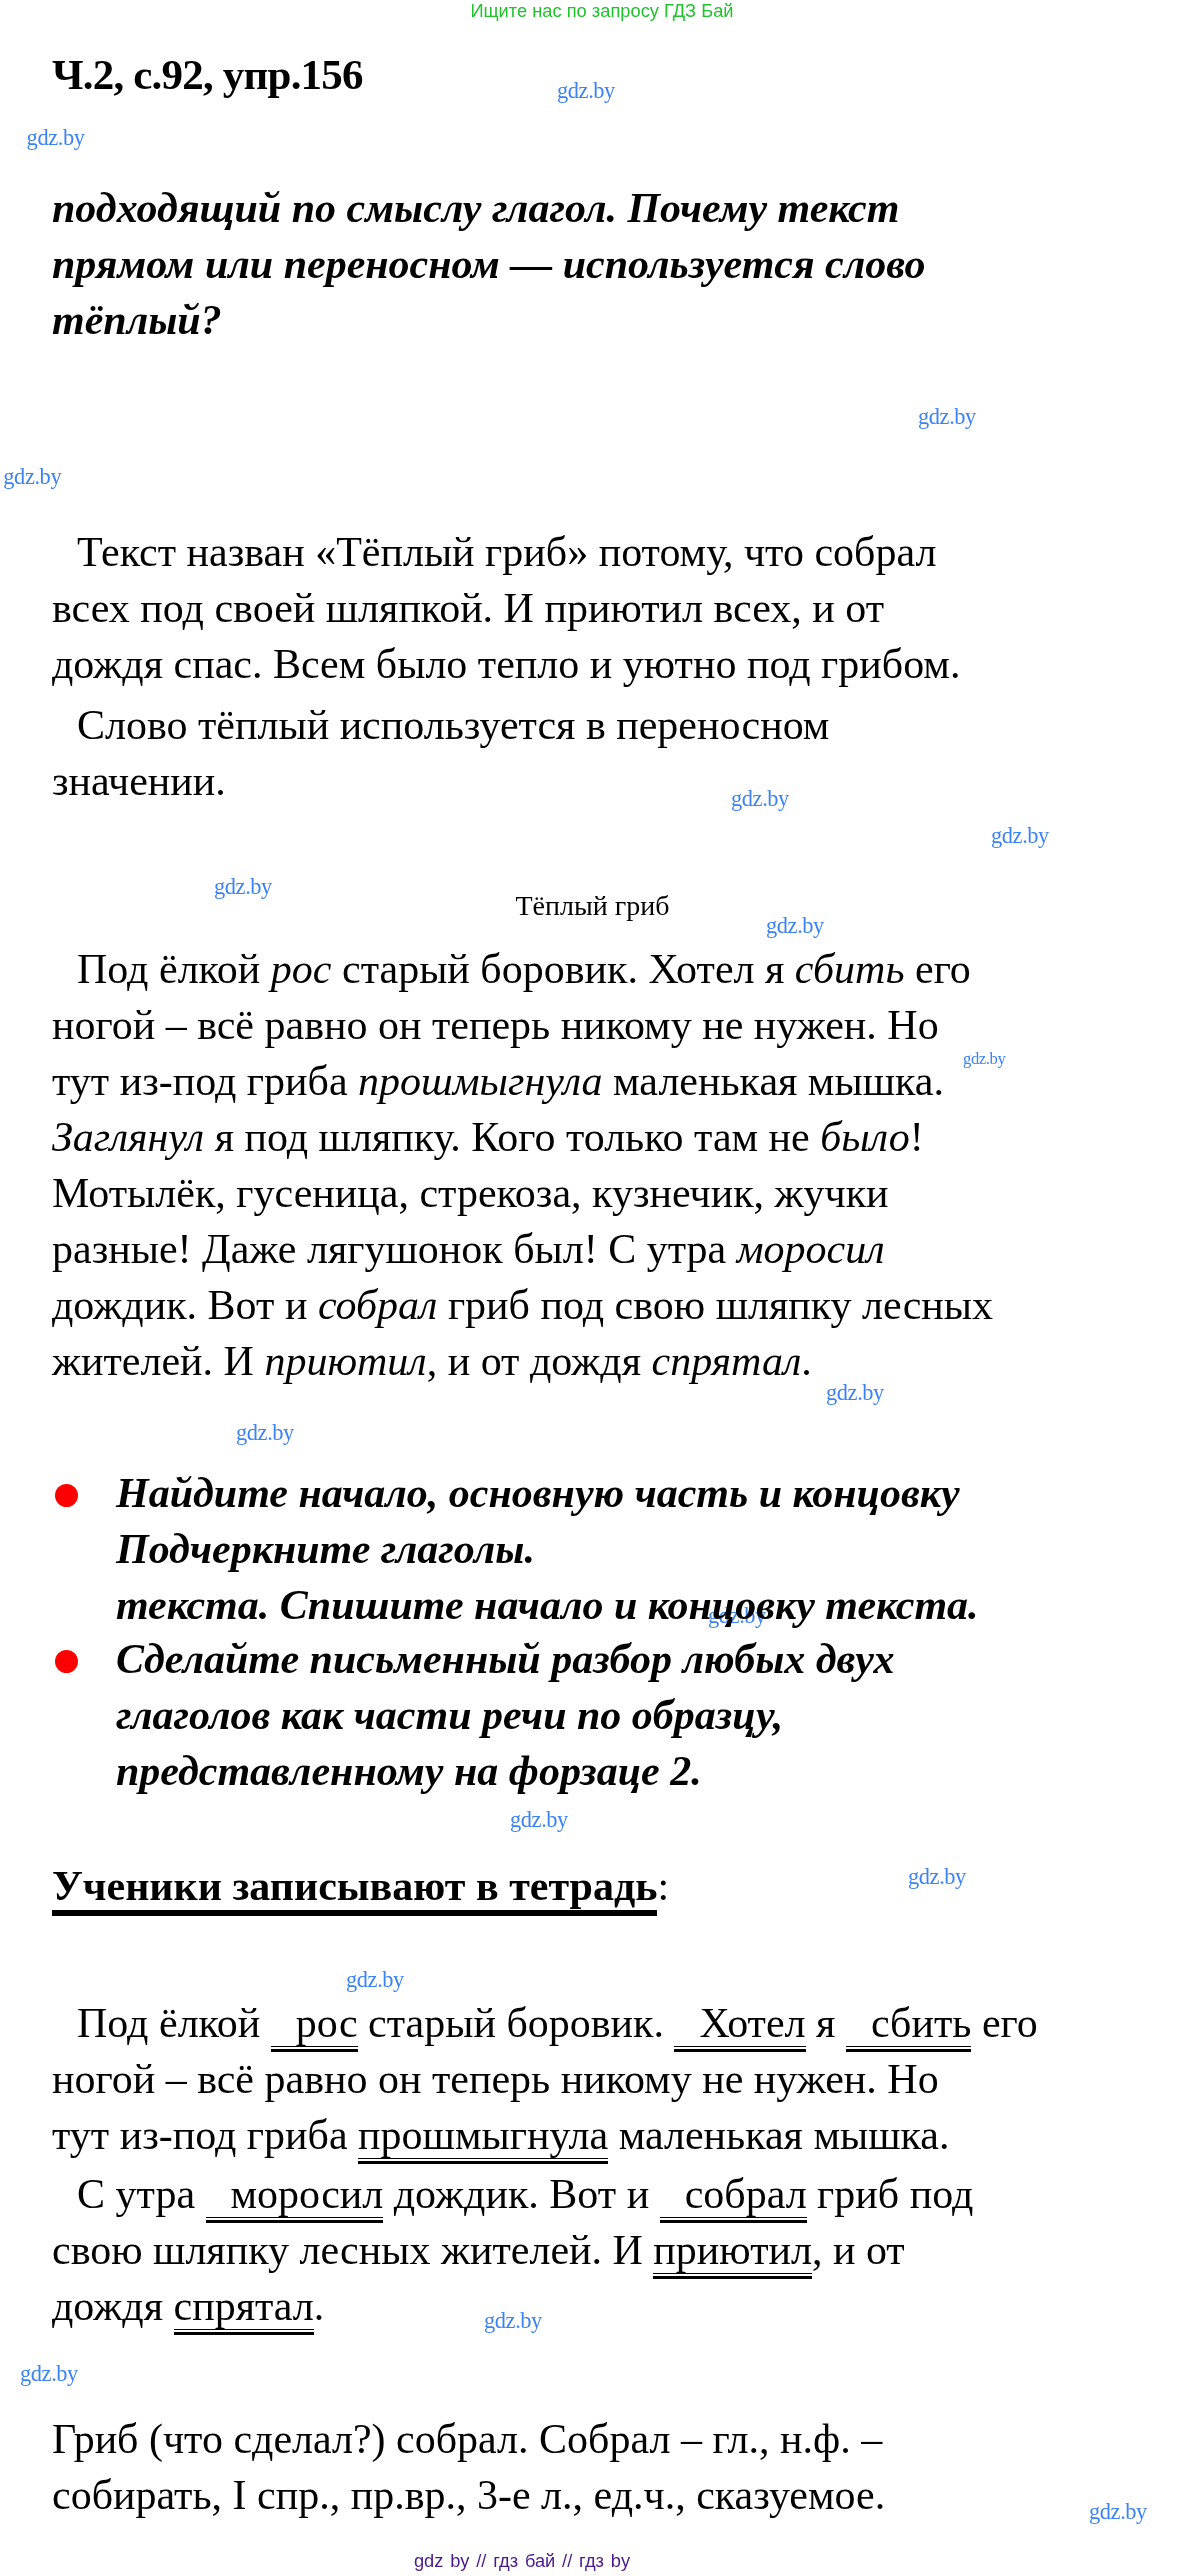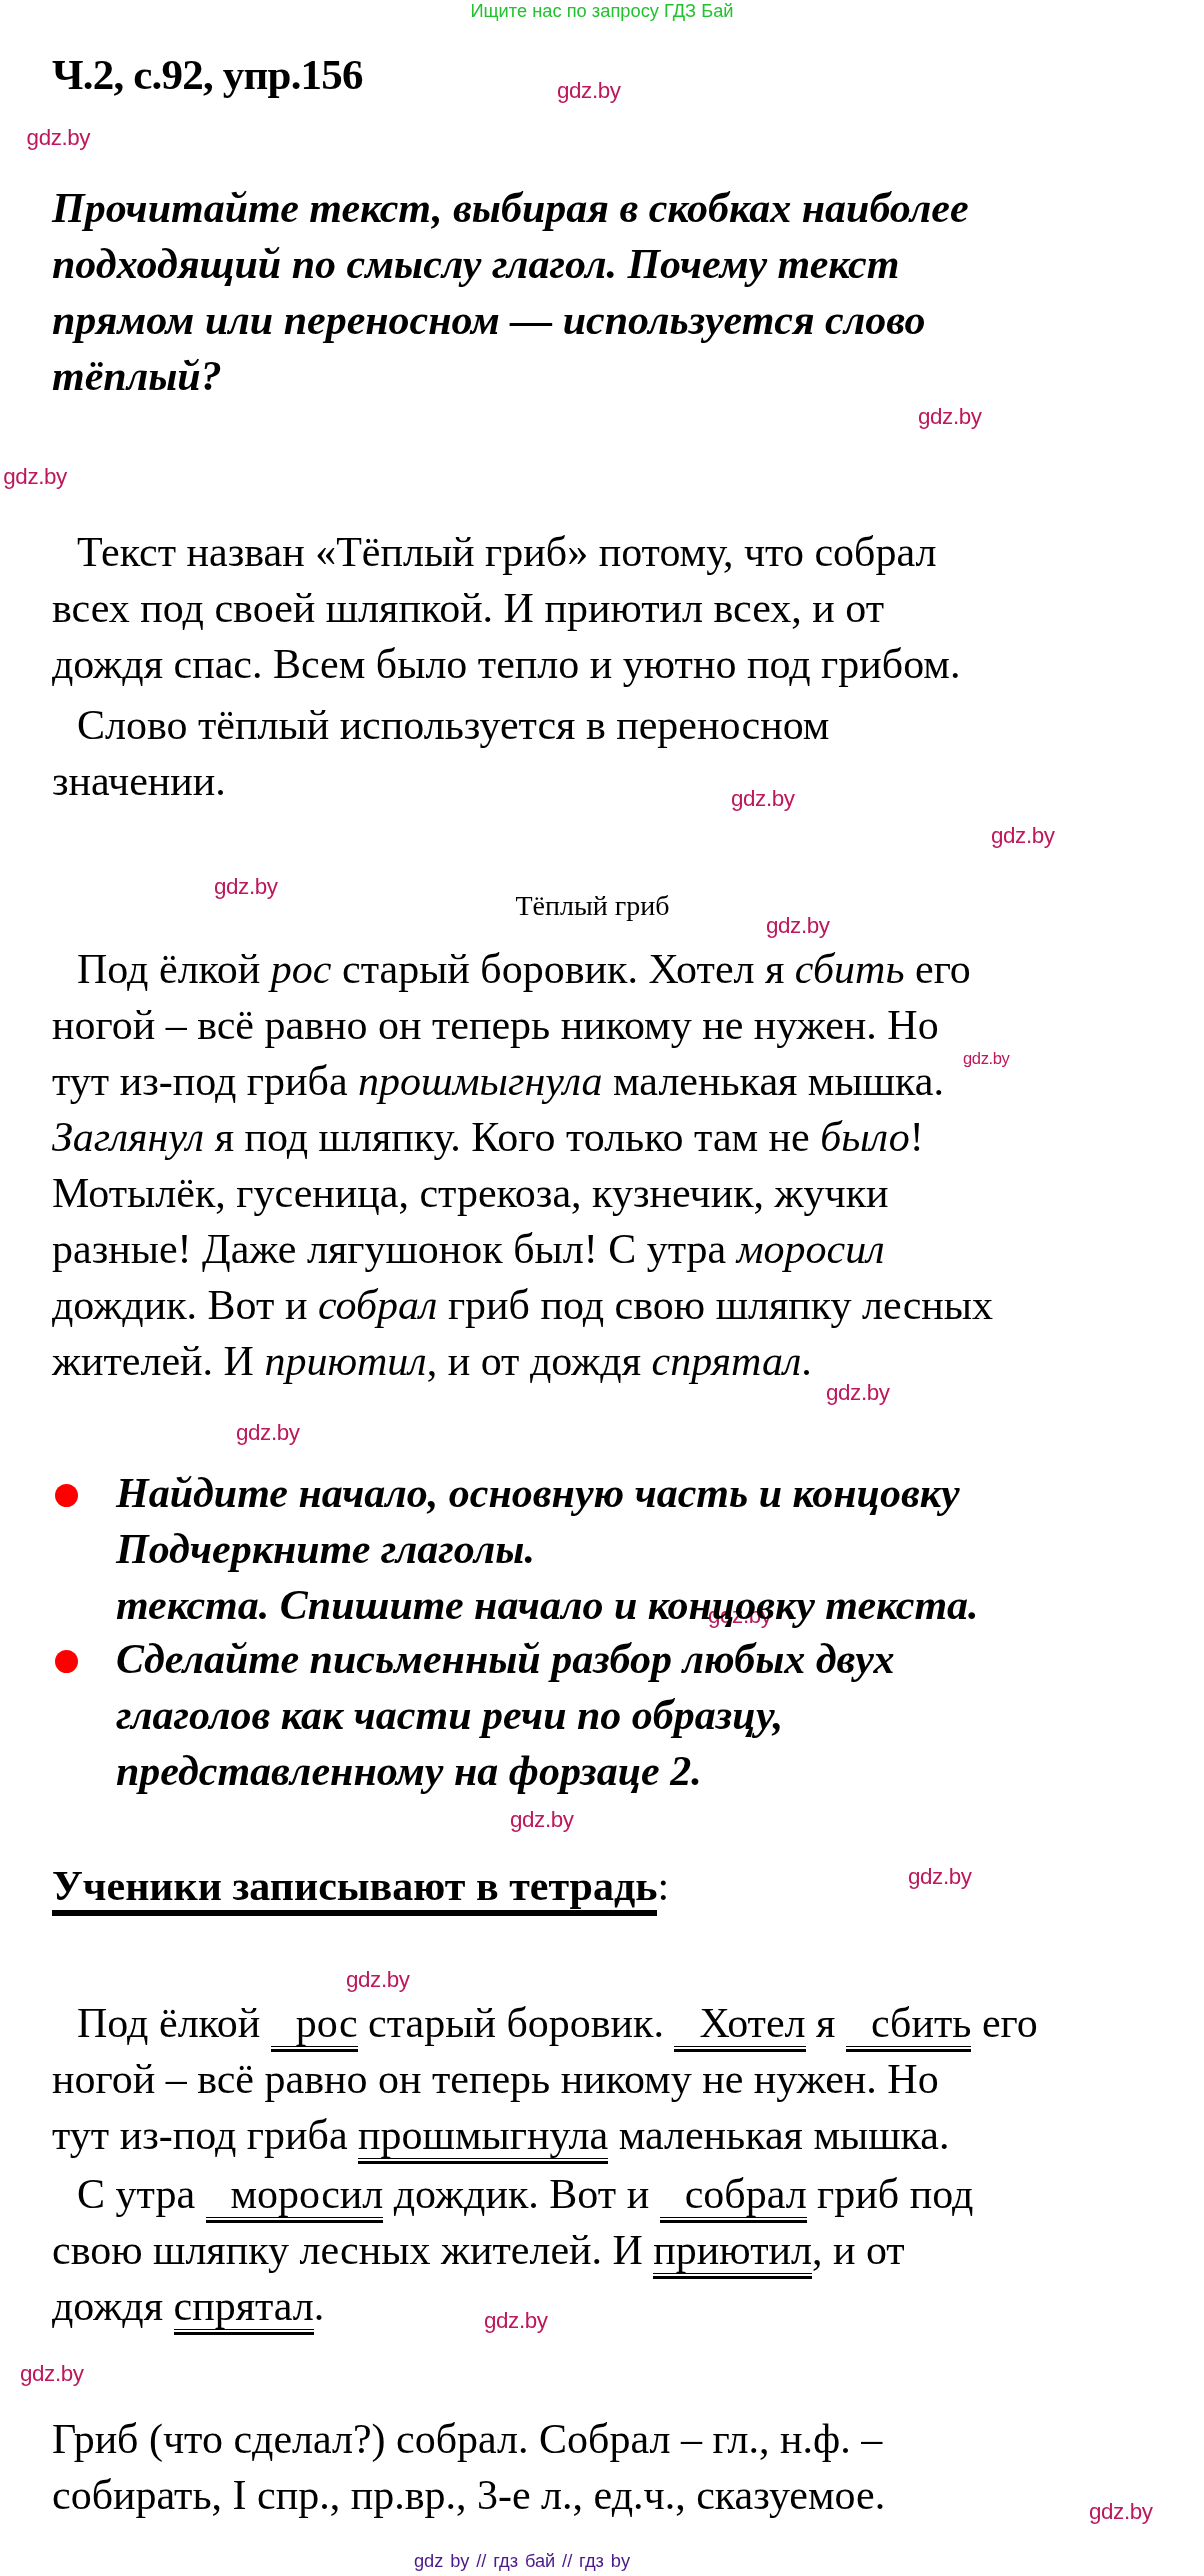--- a/index.html
+++ b/index.html
@@ -28,23 +28,23 @@
     .bottom-banner {
       top: 2550px; left: 0; width: 1044px;
       text-align: center;
       font-family: "Liberation Sans", sans-serif;
       font-size: 18.3px;
       line-height: 21.6px;
       color: #4b1a8c;
       word-spacing: 1.7px;
     }
     .wm {
-      font-family: Liberation Sans, sans-serif;
+      font-family: Liberation Serif, serif;
       font-size: 22.4px;
-      color: #be185d;
+      color: #3b82f6;
       line-height: 25px;
       letter-spacing: -0.4px;
     }
 
     .heading {
       left: 52px; top: 50px;
       font-size: 43px;
       font-weight: bold;
       line-height: 50px;
       letter-spacing: -0.8px;
@@ -132,21 +132,20 @@
 <div class="abs wm" style="left:236px;top:1420px">gdz.by</div>
 <div class="abs wm" style="left:708px;top:1603px">gdz.by</div>
 <div class="abs wm" style="left:510px;top:1807px">gdz.by</div>
 <div class="abs wm" style="left:908px;top:1864px">gdz.by</div>
 <div class="abs wm" style="left:346px;top:1967px">gdz.by</div>
 <div class="abs wm" style="left:484px;top:2308px">gdz.by</div>
 <div class="abs wm" style="left:20px;top:2361px">gdz.by</div>
 <div class="abs wm" style="left:1089px;top:2499px">gdz.by</div>
 
 <div class="abs task" style="top:180px">
-  <div>Прочитайте текст, выбирая в скобках наиболее</div>
   <div>подходящий по смыслу глагол. Почему текст</div>
   <div>прямом или переносном — используется слово</div>
   <div>тёплый?</div>
 </div>
 
 <div class="abs body-text" style="top:524px">
   <div class="indent">Текст назван «Тёплый гриб» потому, что собрал</div>
   <div>всех под своей шляпкой. И приютил всех, и от</div>
   <div>дождя спас. Всем было тепло и уютно под грибом.</div>
 </div>

